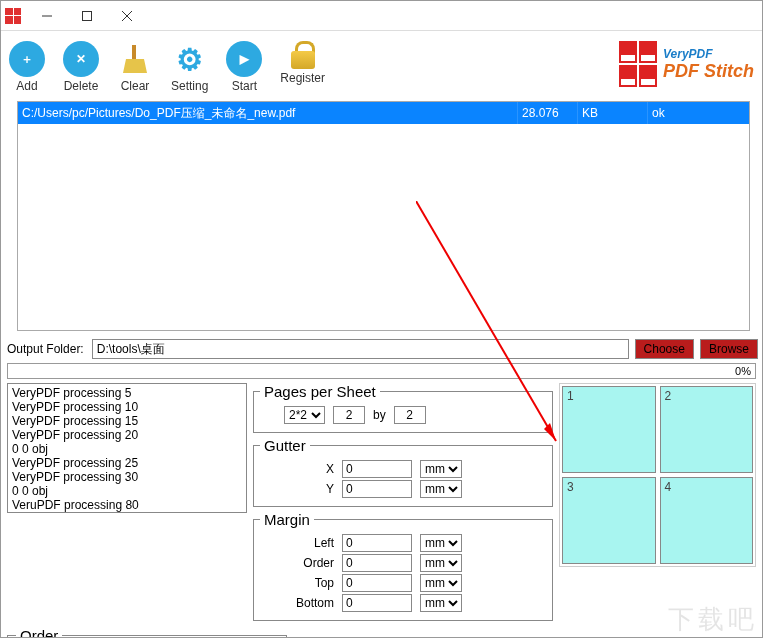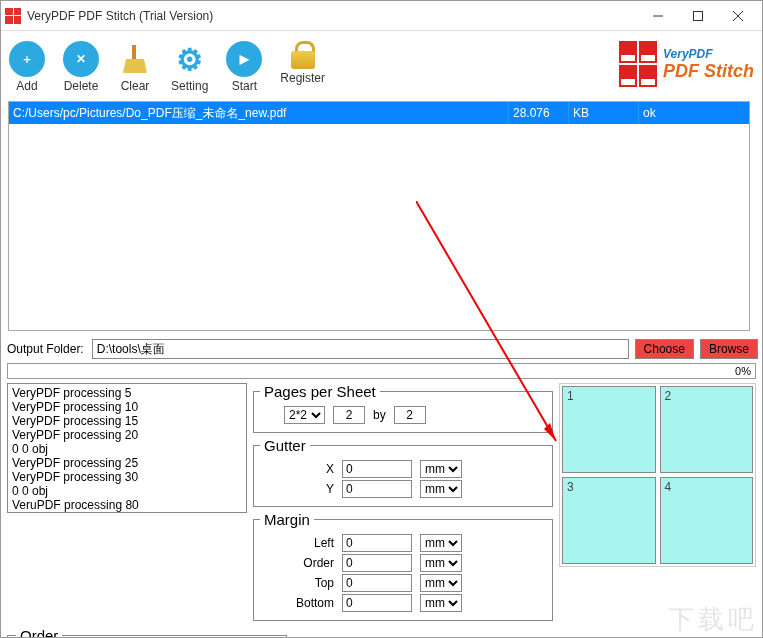--- a/index.html
+++ b/index.html
@@ -13,30 +13,30 @@
 .toolbar { display: flex; padding: 10px 8px 6px 8px; gap: 18px; align-items: flex-start; }
 .tbtn { display: flex; flex-direction: column; align-items: center; gap: 2px; cursor: pointer; }
 .tbtn .circ { width: 36px; height: 36px; border-radius: 50%; display: flex; align-items: center; justify-content: center; background: #2da9e1; color: #fff; font-weight: bold; }
 .tbtn span { color: #333; }
 .brand { margin-left: auto; display: flex; align-items: center; gap: 6px; }
 .brand-icons { display: grid; grid-template: 1fr 1fr / 1fr 1fr; gap: 2px; }
 .brand-icons div { width: 18px; height: 22px; background: #d22; position: relative; }
 .brand-icons div::after { content: ""; position: absolute; bottom: 2px; left: 2px; right: 2px; height: 6px; background: #fff; }
 .brand-text .l1 { color: #1a7dc8; font-size: 12px; font-style: italic; font-weight: bold; }
 .brand-text .l2 { color: #e36b1b; font-size: 18px; font-style: italic; font-weight: bold; }
-.filelist { margin: 2px 12px 0 7px; height: 230px; border: 1px solid #aaa; background: #fff; }
+.filelist { margin: 2px 12px 0 16px; height: 230px; border: 1px solid #aaa; background: #fff; }
 .filerow { display: flex; color: #fff; background: #0a84ff; font-size: 12px; height: 22px; line-height: 22px; }
 .filerow .c1 { width: 500px; padding-left: 4px; border-right: 1px solid #2a94ff; }
 .filerow .c2 { width: 60px; padding-left: 4px; border-right: 1px solid #2a94ff; }
 .filerow .c3 { width: 70px; padding-left: 4px; border-right: 1px solid #2a94ff; }
 .filerow .c4 { flex: 1; padding-left: 4px; }
 .output { display: flex; align-items: center; gap: 6px; margin: 8px 4px 4px 4px; justify-content: space-between; }
 .output label { padding: 0 2px; }
 .output input { flex: 1; height: 20px; padding: 0 4px; border: 1px solid #888; }
-.btn { background: #ef4444; border: 1px solid #888; padding: 2px 8px; cursor: pointer; }
+.btn { background: #b91c1c; border: 1px solid #888; padding: 2px 8px; cursor: pointer; }
 .progress { margin: 2px 6px; border: 1px solid #999; height: 16px; position: relative; }
 .progress span { position: absolute; right: 4px; top: 0; line-height: 14px; font-size: 11px; }
 .bottom { display: flex; gap: 6px; margin: 4px 6px 0 6px; }
 .logbox { width: 240px; border: 1px solid #888; height: 130px; overflow: hidden; position: relative; }
 .logbox .scroll { overflow-y: scroll; height: 100%; padding: 2px 4px; line-height: 14px; white-space: pre; }
 .midcol { width: 300px; }
 fieldset { border: 1px solid #888; padding: 4px 6px 6px 6px; margin-bottom: 4px; }
 legend { padding: 0 4px; font-size: 15px; }
 .row { display: flex; align-items: center; gap: 8px; margin: 2px 0; padding-left: 24px; }
 .row label { width: 50px; text-align: right; }
@@ -56,21 +56,20 @@
 </head>
 <body>
 
 <div class="titlebar">
   <span class="logo-icon">
       <div></div>
       <div></div>
       <div></div>
       <div></div>
     </span>
-  <span class="titlebar-title">VeryPDF PDF Stitch (Trial Version)</span>
   <div class="win-btn">
       <svg viewBox="0 0 10 10">
         <line x1="0" y1="5" x2="10" y2="5" stroke="#333"></line>
       </svg>
     </div>
   <div class="win-btn">
       <svg viewBox="0 0 10 10">
         <rect x="0.5" y="0.5" width="9" height="9" fill="none" stroke="#333"></rect>
       </svg>
     </div>

